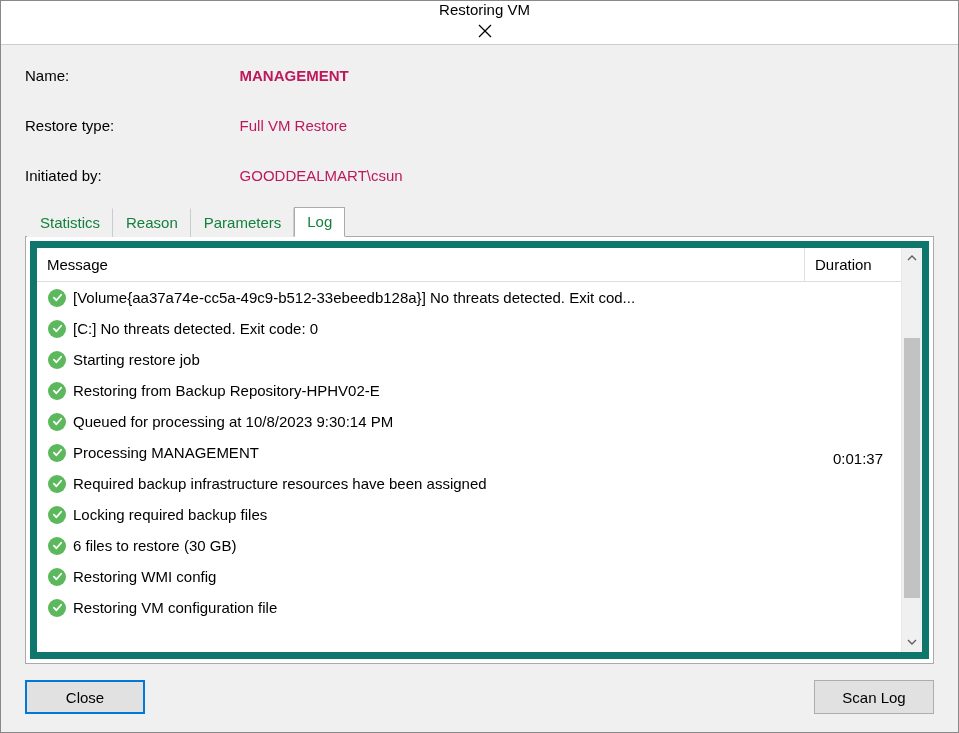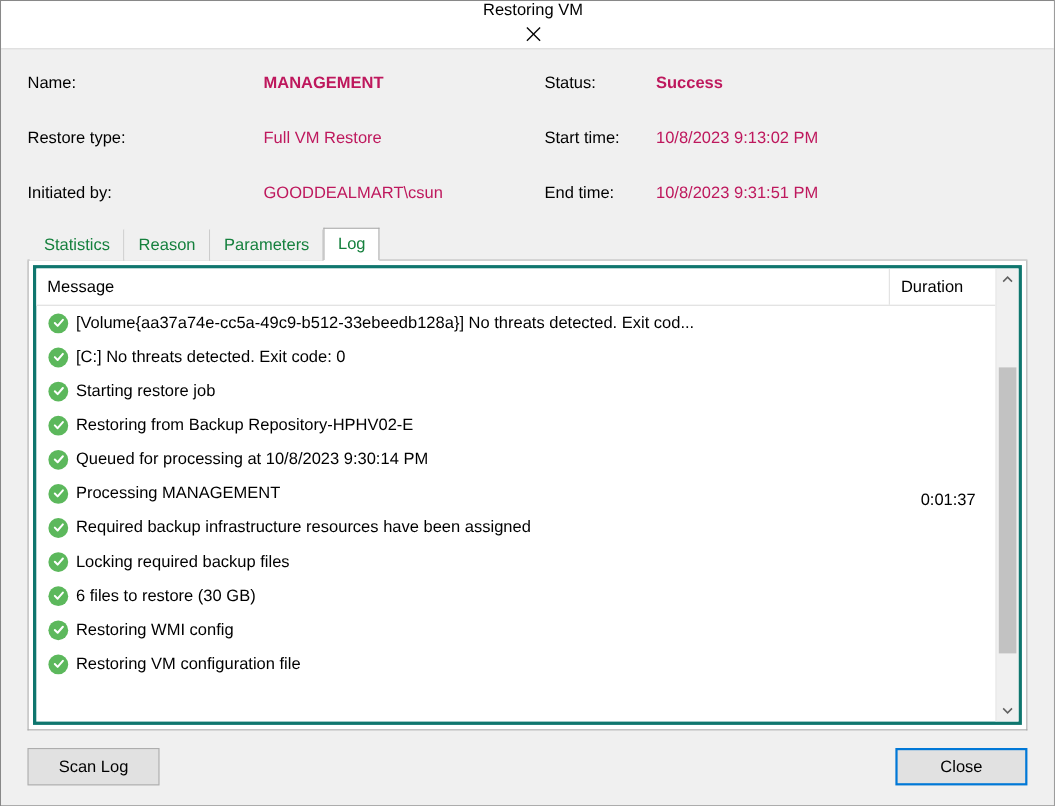--- a/index.html
+++ b/index.html
@@ -115,21 +115,21 @@
       flex: 1;
       background: #fff;
       border: 1px solid #aaa;
       border-top: none;
       padding: 4px;
       display: flex;
       min-height: 0;
     }
     .log-inner {
       flex: 1;
-      border: 3px solid #0f766e;
+      border: 7px solid #0f766e;
       display: flex;
       min-height: 0;
       overflow: hidden;
     }
     .log-table-wrap {
       flex: 1;
       display: flex;
       flex-direction: column;
       min-height: 0;
     }
@@ -272,28 +272,20 @@
   <div class="content">
 
     <div class="info-grid">
       <div class="info-col left">
         <div class="info-label">Name:</div>
         <div class="info-value bold">MANAGEMENT</div>
         <div class="info-label">Restore type:</div>
         <div class="info-value">Full VM Restore</div>
         <div class="info-label">Initiated by:</div>
         <div class="info-value">GOODDEALMART\csun</div>
-      </div>
-      <div class="info-col">
-        <div class="info-label">Status:</div>
-        <div class="info-value bold">Success</div>
-        <div class="info-label">Start time:</div>
-        <div class="info-value">10/8/2023 9:13:02 PM</div>
-        <div class="info-label">End time:</div>
-        <div class="info-value">10/8/2023 9:31:51 PM</div>
       </div>
     </div>
 
     <div class="tabs-row">
       <div class="tab">Statistics</div>
       <div class="tab">Reason</div>
       <div class="tab">Parameters</div>
       <div class="tab active">Log</div>
     </div>
 
@@ -440,18 +432,18 @@
           <div class="arrow">
             <svg viewBox="0 0 10 10">
                 <polyline points="1,3 5,7 9,3" fill="none" stroke="#606060" stroke-width="1.4"></polyline>
               </svg>
           </div>
         </div>
       </div>
     </div>
 
     <div class="button-row">
+      <button class="btn primary-outline">Close</button>
       <button class="btn">Scan Log</button>
-      <button class="btn primary-outline">Close</button>
     </div>
 
   </div>
 </div>
 
 </body></html>

